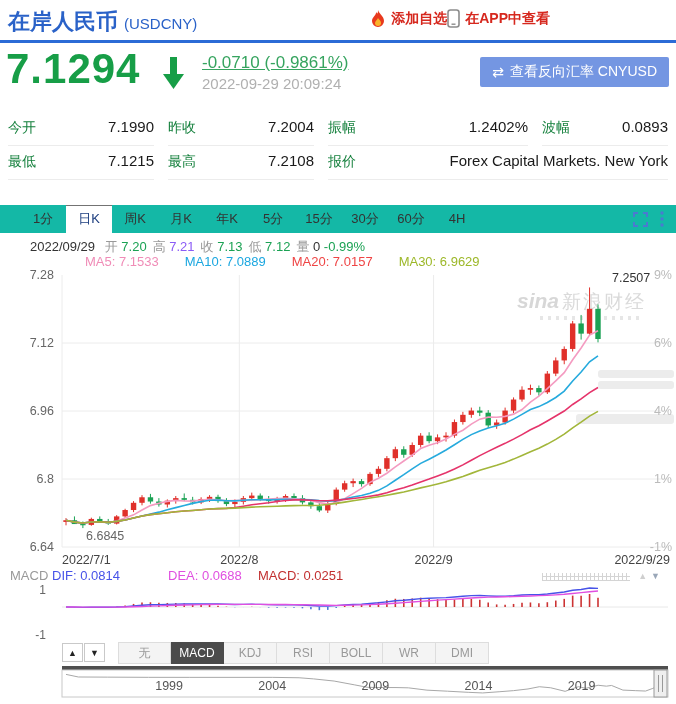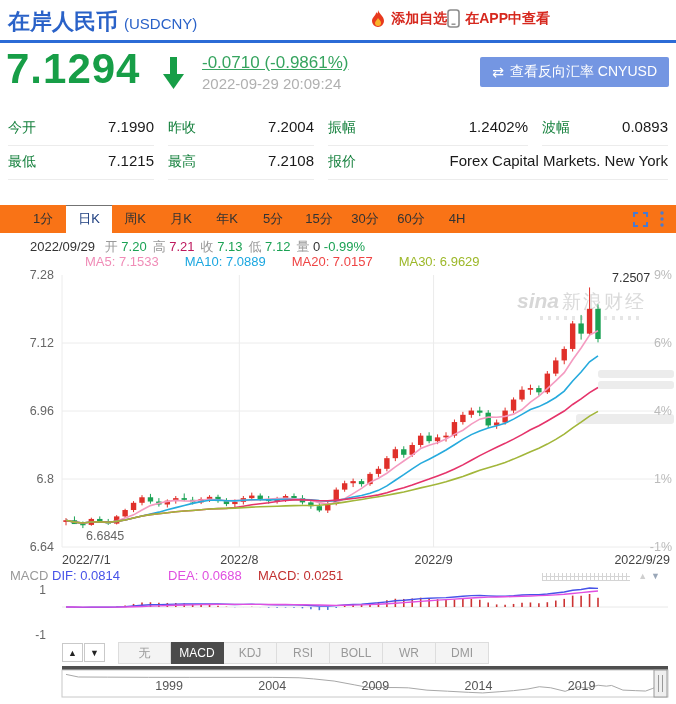--- a/index.html
+++ b/index.html
@@ -22,29 +22,29 @@
            font-size:14px;border:none;border-radius:2px;display:flex;align-items:center;gap:6px;cursor:pointer;}
   
   .stats{position:absolute;left:8px;top:112px;width:660px;display:grid;
          grid-template-columns:146px 146px 200px 1fr;column-gap:14px;row-gap:0;}
   .cell{display:flex;justify-content:space-between;align-items:baseline;
         border-bottom:1px solid #ececec;height:34px;padding-top:6px;box-sizing:border-box;}
   .cell .lb{font-size:14px;color:#15803d;}
   .cell .vl{font-size:15px;color:#1a1a1a;}
   .cell.span2{grid-column:3 / span 2;}
   
-  .tabbar{position:absolute;left:0;top:205px;width:676px;height:28px;background:#f97316;display:flex;padding-left:20px;box-sizing:border-box;}
+  .tabbar{position:absolute;left:0;top:205px;width:676px;height:28px;background:#14b8a6;display:flex;padding-left:20px;box-sizing:border-box;}
   .ptab{width:46px;text-align:center;font-size:13px;color:#333;line-height:28px;cursor:pointer;}
   .ptab.active{background:#fff;border-top:1px solid #737373;line-height:25px;color:#1b3c7e;font-weight:normal;}
   .tabbar-icons{position:absolute;right:12px;top:211px;display:flex;gap:12px;align-items:center;}
   
   .infobar{position:absolute;left:30px;top:238px;font-size:13px;color:#333;white-space:nowrap;}
   .infobar .lb{color:#999;margin-left:6px;}
   .infobar .g{color:#1ba254;}
-  .infobar .r{color:#be185d;}
+  .infobar .r{color:#8b5cf6;}
   .mabar{position:absolute;left:85px;top:254px;font-size:13px;white-space:nowrap;}
   .mabar span{margin-right:26px;}
   .ma5{color:#f08cb7;} .ma10{color:#1ba7e0;} .ma20{color:#ef4444;} .ma30{color:#9db829;}
   
   .main-chart{position:absolute;left:0;top:268px;}
   .macd-hdr{position:absolute;left:0;top:568px;width:676px;height:16px;font-size:13px;}
   .macd-hdr .t0{position:absolute;left:10px;color:#999;}
   .macd-hdr .dif{position:absolute;left:52px;color:#4753e8;}
   .macd-hdr .dea{position:absolute;left:168px;color:#e04fe0;}
   .macd-hdr .mcd{position:absolute;left:258px;color:#c23030;}

